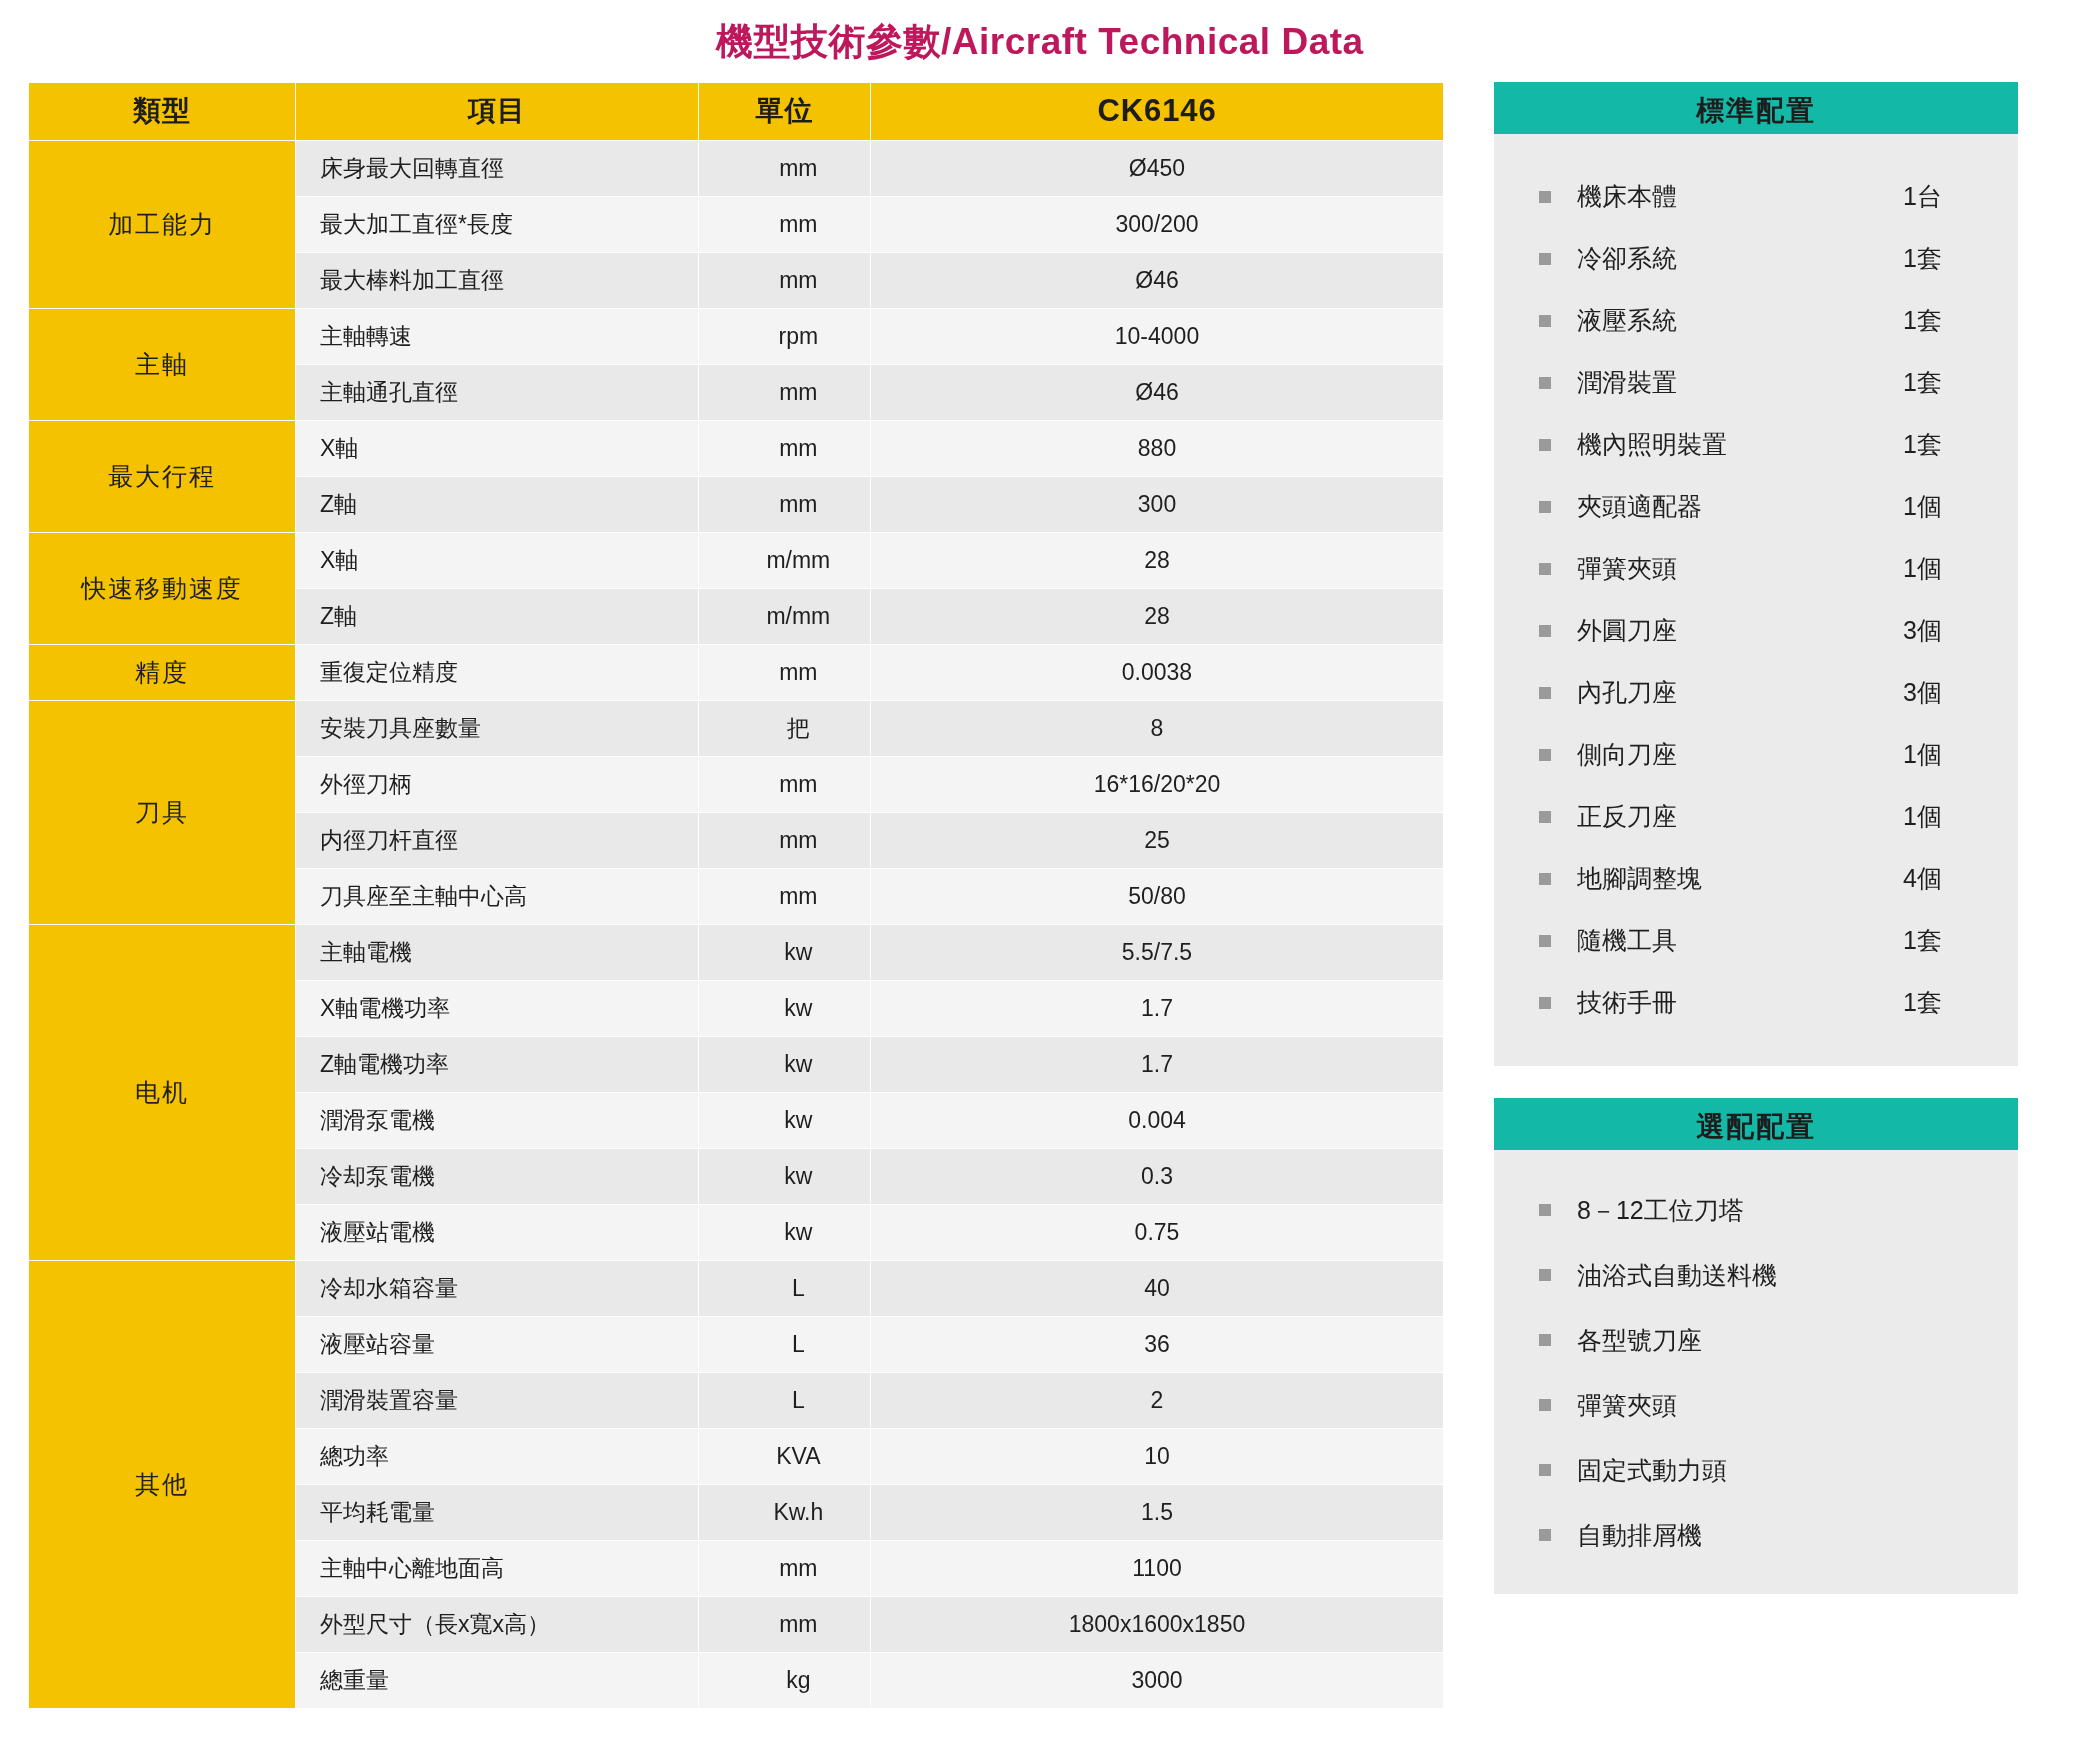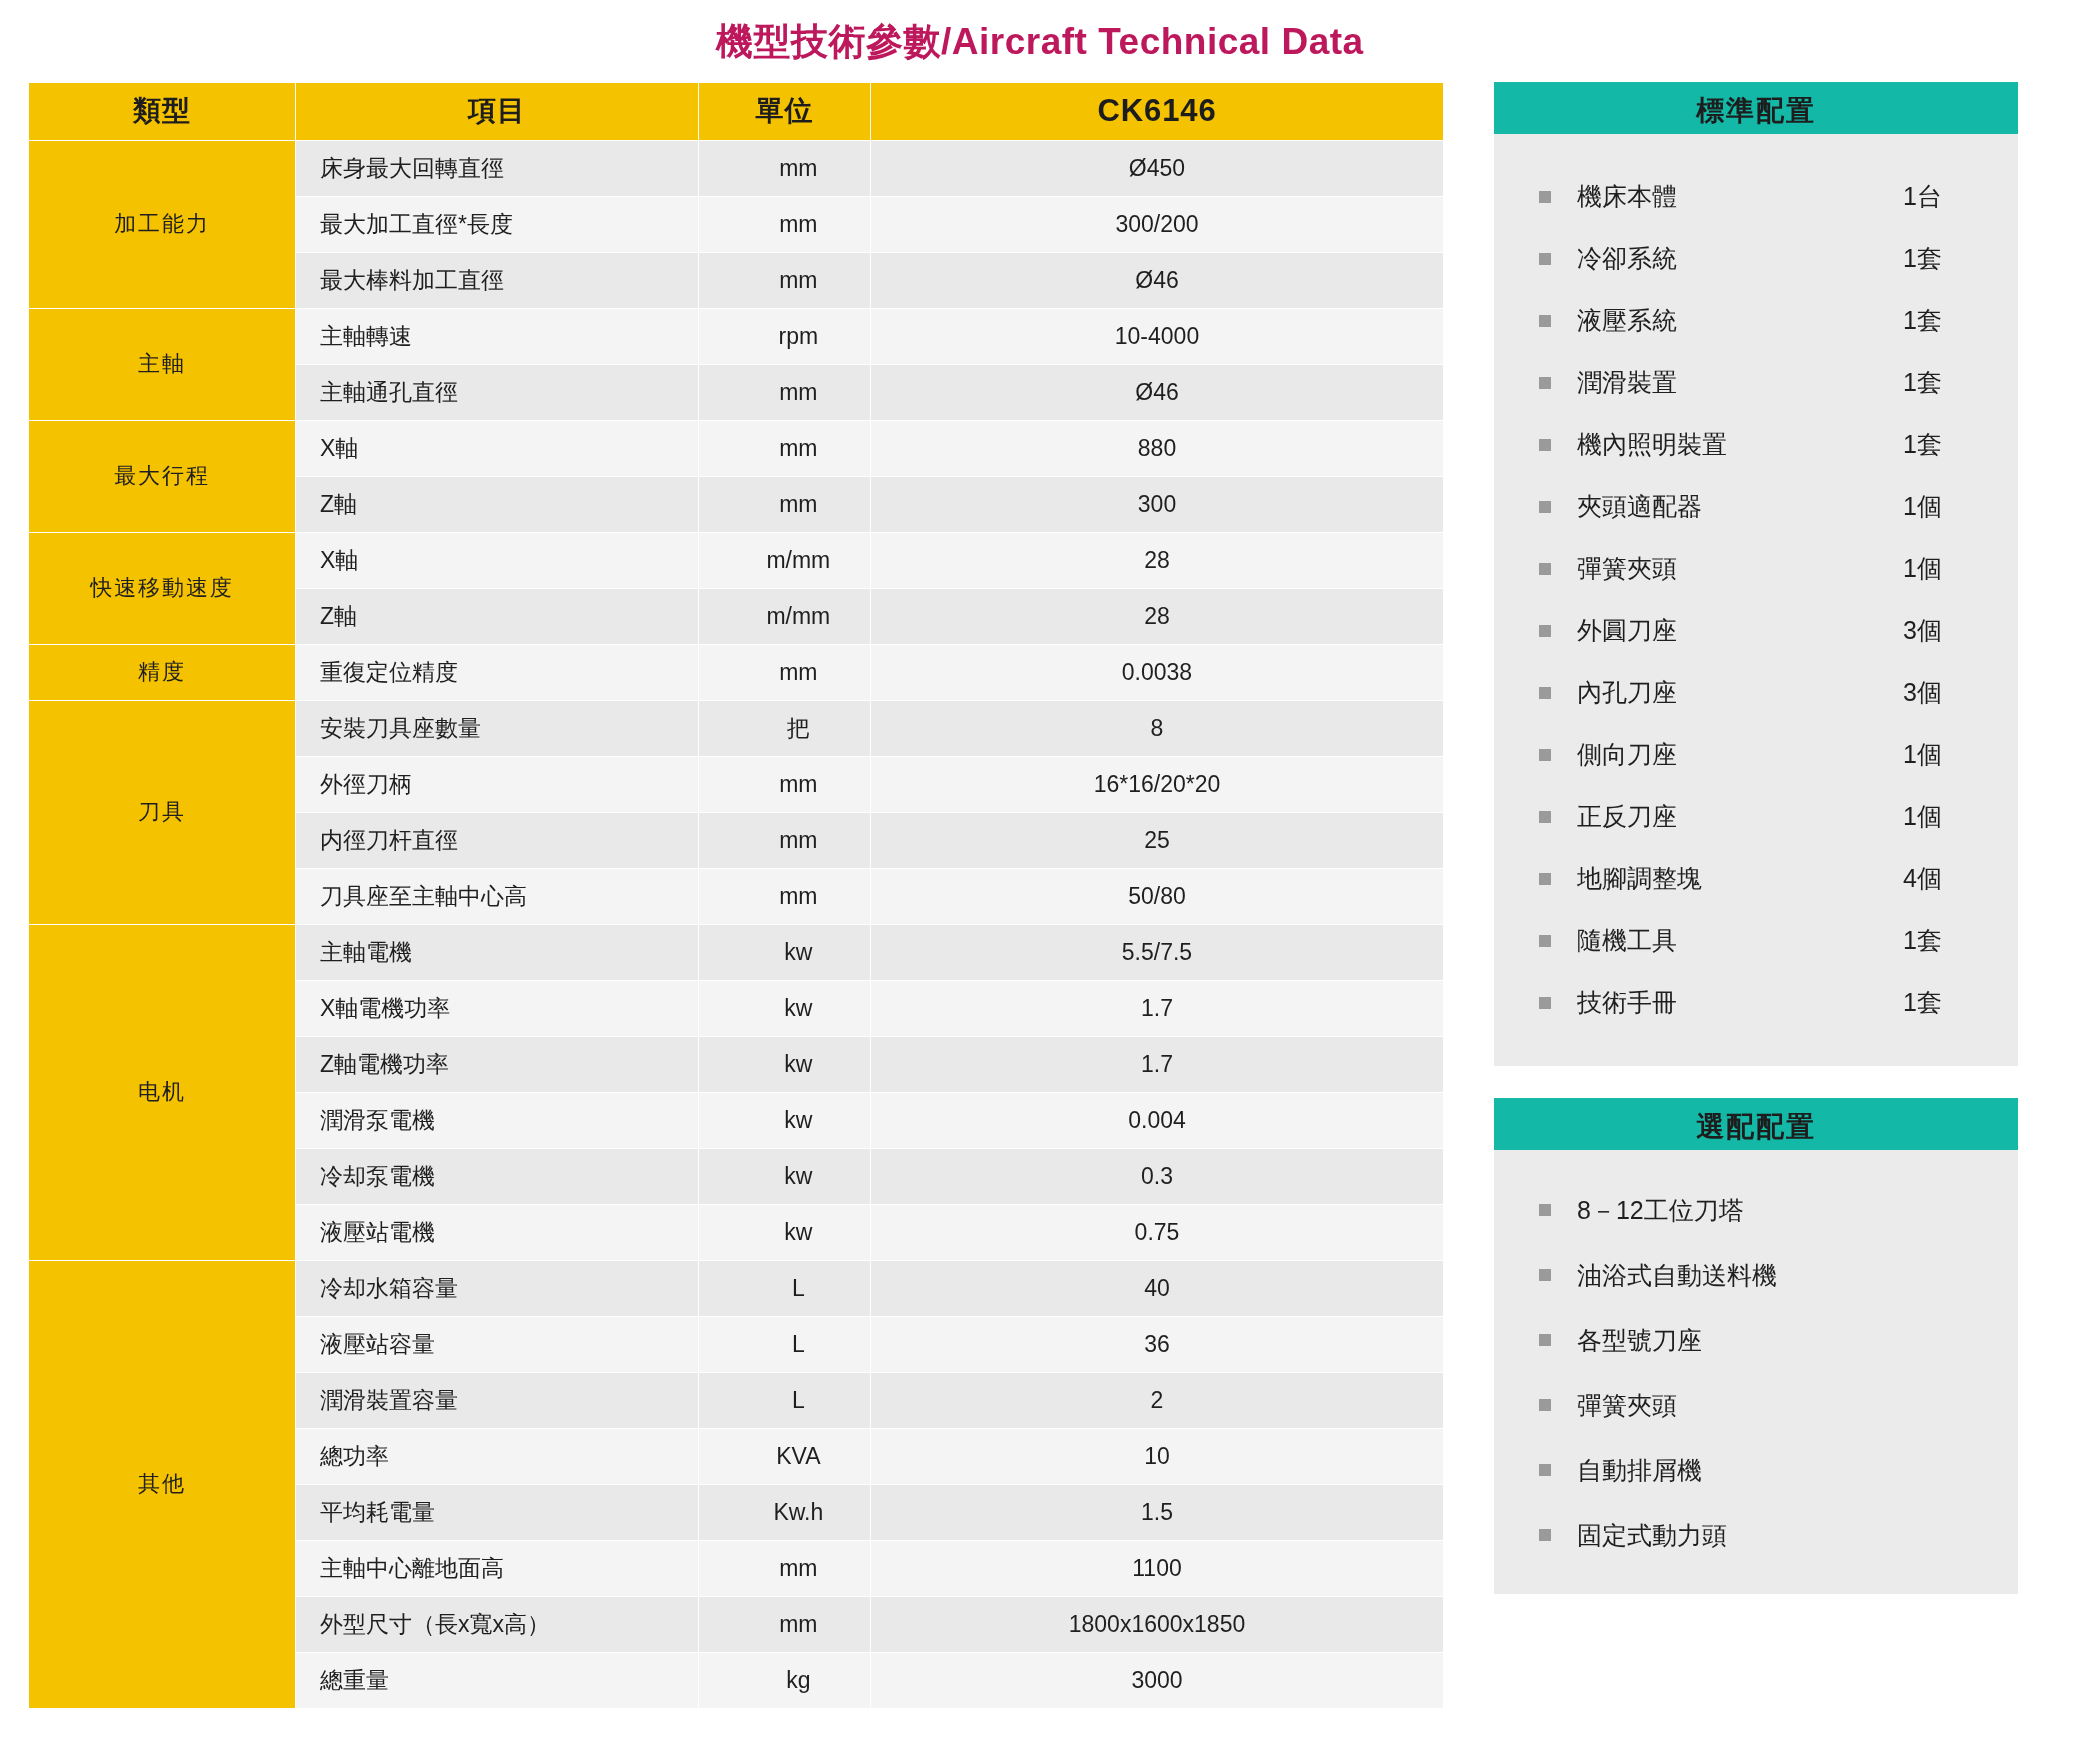--- a/index.html
+++ b/index.html
@@ -59,21 +59,21 @@
   .spec-table td {
     border: 1.9px solid #ffffff;
     font-size: 23px;
     color: #1f1f1f;
     height: 56px;
     padding: 0 9.3px;
   }
   td.type-cell {
     background: #f5c200;
     text-align: center;
-    font-size: 22px;
+    font-size: 25px;
     font-weight: 500;
     letter-spacing: 1.9px;
   }
   td.item-cell {
     background: #e9e9e9;
     text-align: left;
     padding-left: 24px;
   }
   td.item-cell.alt { background: #f4f4f4; }
   td.unit-cell {
@@ -411,25 +411,25 @@
               <li>
                 <span class="bullet"></span>
                 <span class="opt-name">各型號刀座</span>
               </li>
               <li>
                 <span class="bullet"></span>
                 <span class="opt-name">彈簧夾頭</span>
               </li>
               <li>
                 <span class="bullet"></span>
+                <span class="opt-name">固定式動力頭</span>
+              </li>
+              <li>
+                <span class="bullet"></span>
                 <span class="opt-name">自動排屑機</span>
-              </li>
-              <li>
-                <span class="bullet"></span>
-                <span class="opt-name">固定式動力頭</span>
               </li>
             </ul>
         </div>
       </section>
 
     </div>
   </div>
 </div>
 
 

